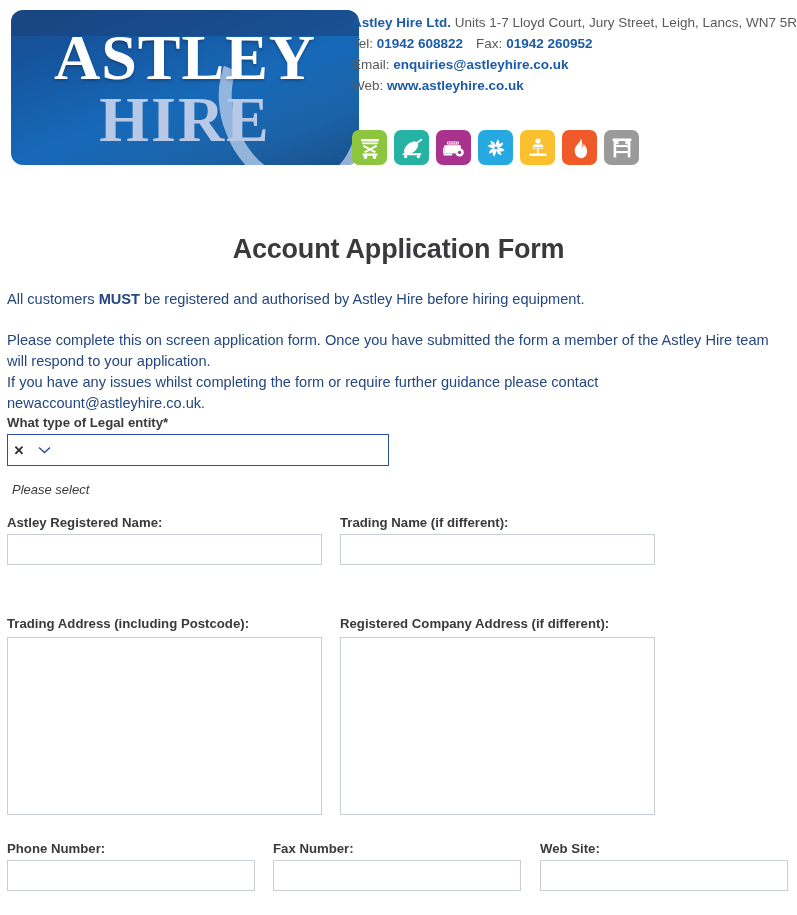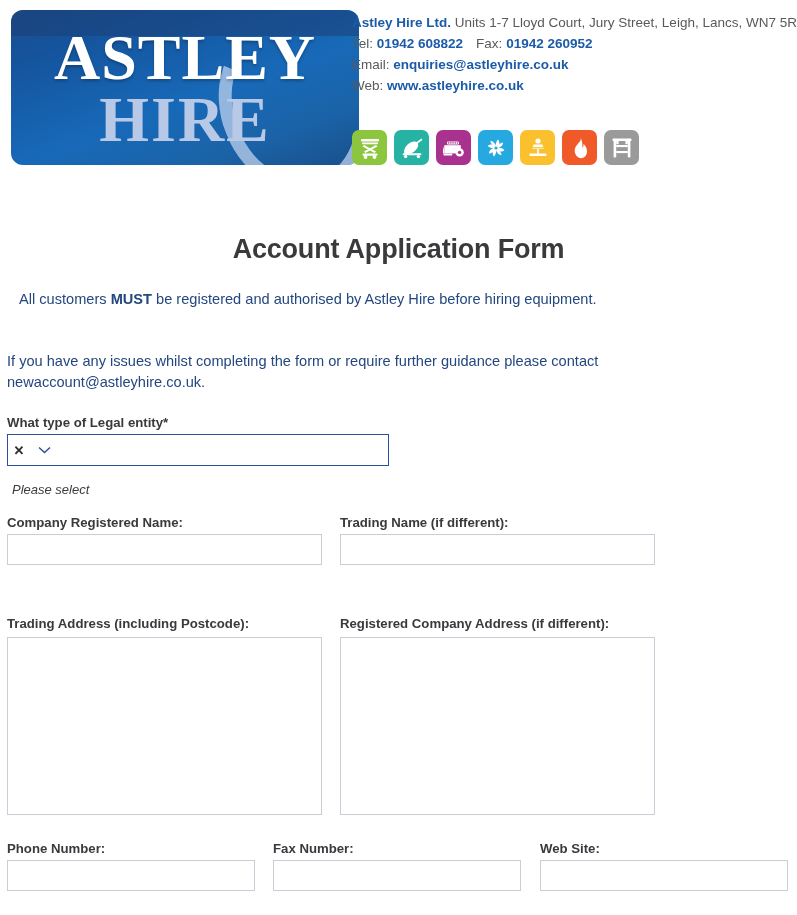--- a/index.html
+++ b/index.html
@@ -125,21 +125,21 @@
   
   #intro {
     position: absolute;
     left: 7px;
     top: 289px;
     width: 775px;
     color: #24477f;
     font-size: 14.6px;
     line-height: 21px;
   }
-  #intro .intro-p1 { margin: 0 0 20px 12px; }
+  #intro .intro-p1 { margin: 0 0 20px 0; }
   #intro .intro-p2 { margin: 0; }
   #intro b { font-weight: bold; }
 
   
   .field-label {
     position: absolute;
     font-size: 13.2px;
     font-weight: bold;
     color: #3a3a3c;
     white-space: nowrap;
@@ -357,37 +357,37 @@
   </div>
 </div>
 
 <h1 id="page-title">Account Application Form</h1>
 
 <div id="intro">
   <p class="intro-p1">
     <span>All customers </span><b>MUST</b><span> be registered and authorised by Astley Hire before hiring equipment.</span>
   </p>
   <p class="intro-p2">
-    <br>
+    <span>Please complete this on screen application form. Once you have submitted the form a member of the Astley Hire team will respond to your application.</span><br>
     <span>If you have any issues whilst completing the form or require further guidance please contact newaccount@astleyhire.co.uk.</span>
   </p>
 </div>
 
 <label class="field-label" id="legal-entity-label">What type of Legal entity*</label>
 <div id="legal-entity-select">
   <div id="legal-entity-clear">✕</div>
   <div id="legal-entity-chevron">
     <svg width="13" height="8" viewBox="0 0 13 8">
         <path d="M1 1.4 L6.5 6.6 L12 1.4" stroke="#2b4f9e" stroke-width="1.4" fill="none"></path>
       </svg>
   </div>
 </div>
 <div id="legal-entity-hint">Please select</div>
 
-<label class="field-label" id="company-name-label">Company Registered Name:</label>
+<label class="field-label" id="company-name-label">Astley Registered Name:</label>
 <input class="txt-input" id="company-name-input" type="text" value="" style="">
 
 <label class="field-label" id="trading-name-label">Trading Name (if different):</label>
 <input class="txt-input" id="trading-name-input" type="text" value="" style="">
 
 <label class="field-label" id="trading-address-label">Trading Address (including Postcode):</label>
 <textarea class="txt-area" id="trading-address-area" style=""></textarea>
 
 <label class="field-label" id="registered-address-label">Registered Company Address (if different):</label>
 <textarea class="txt-area" id="registered-address-area" style=""></textarea>

